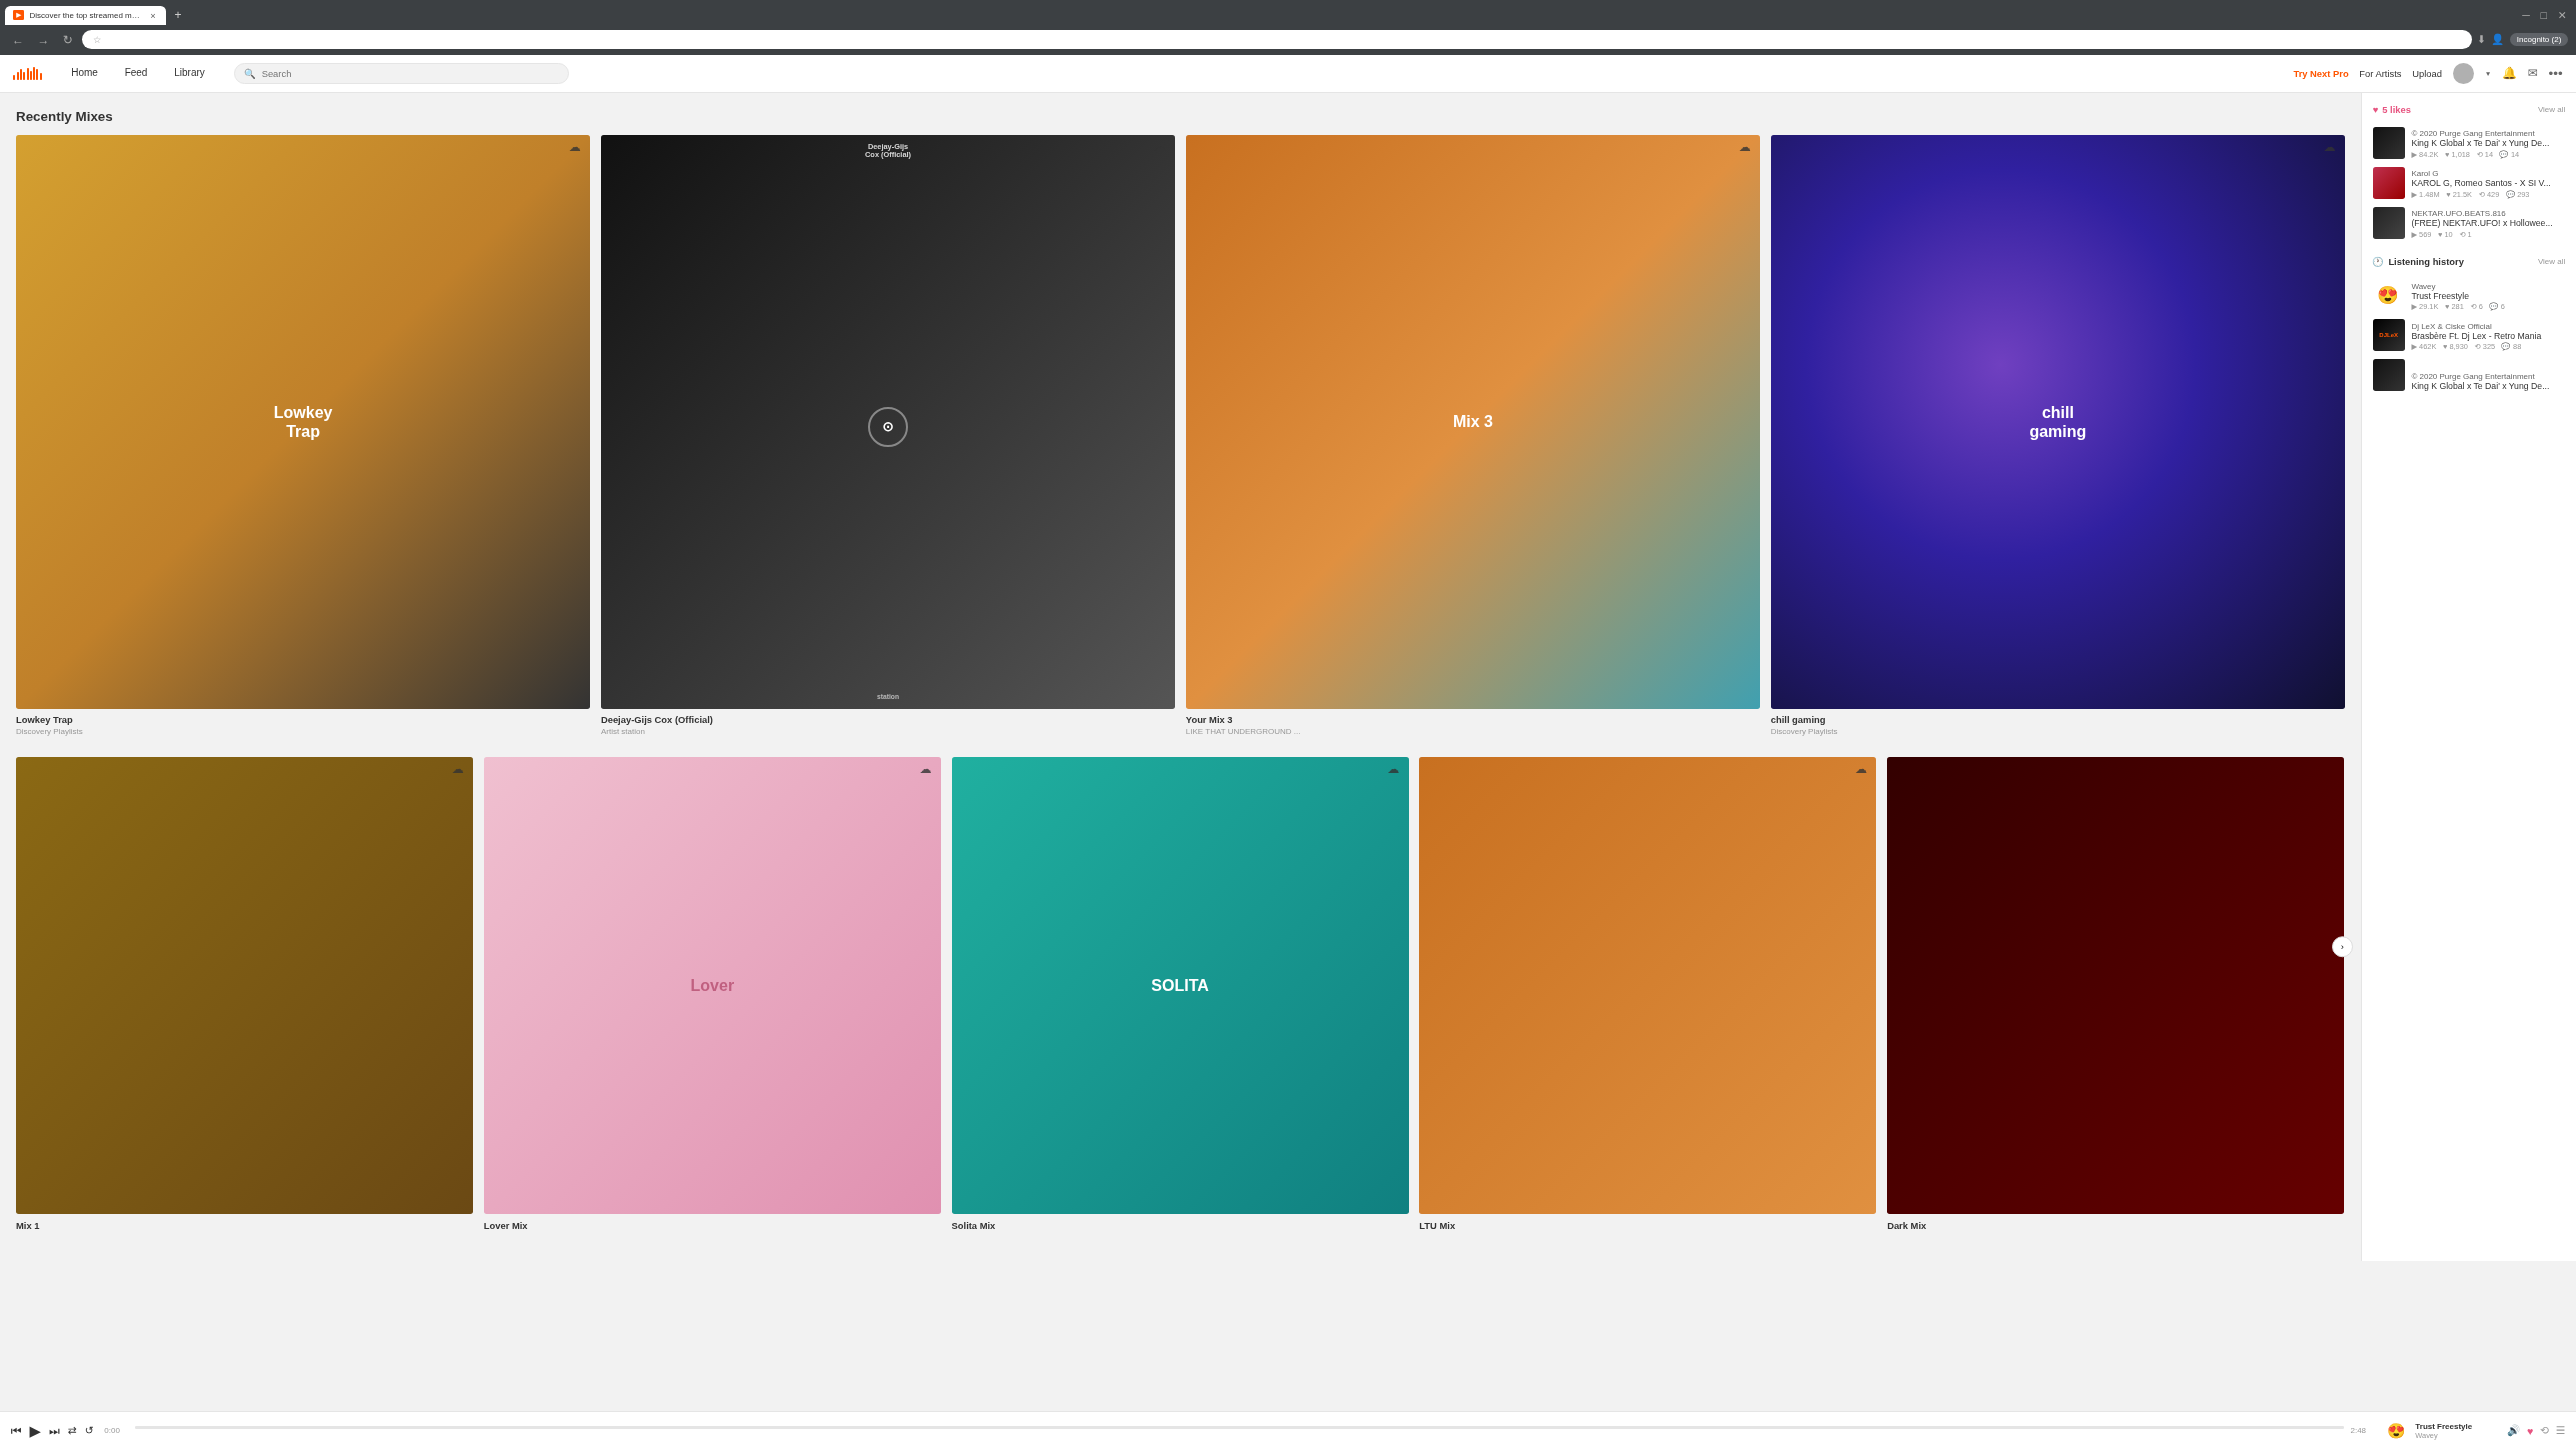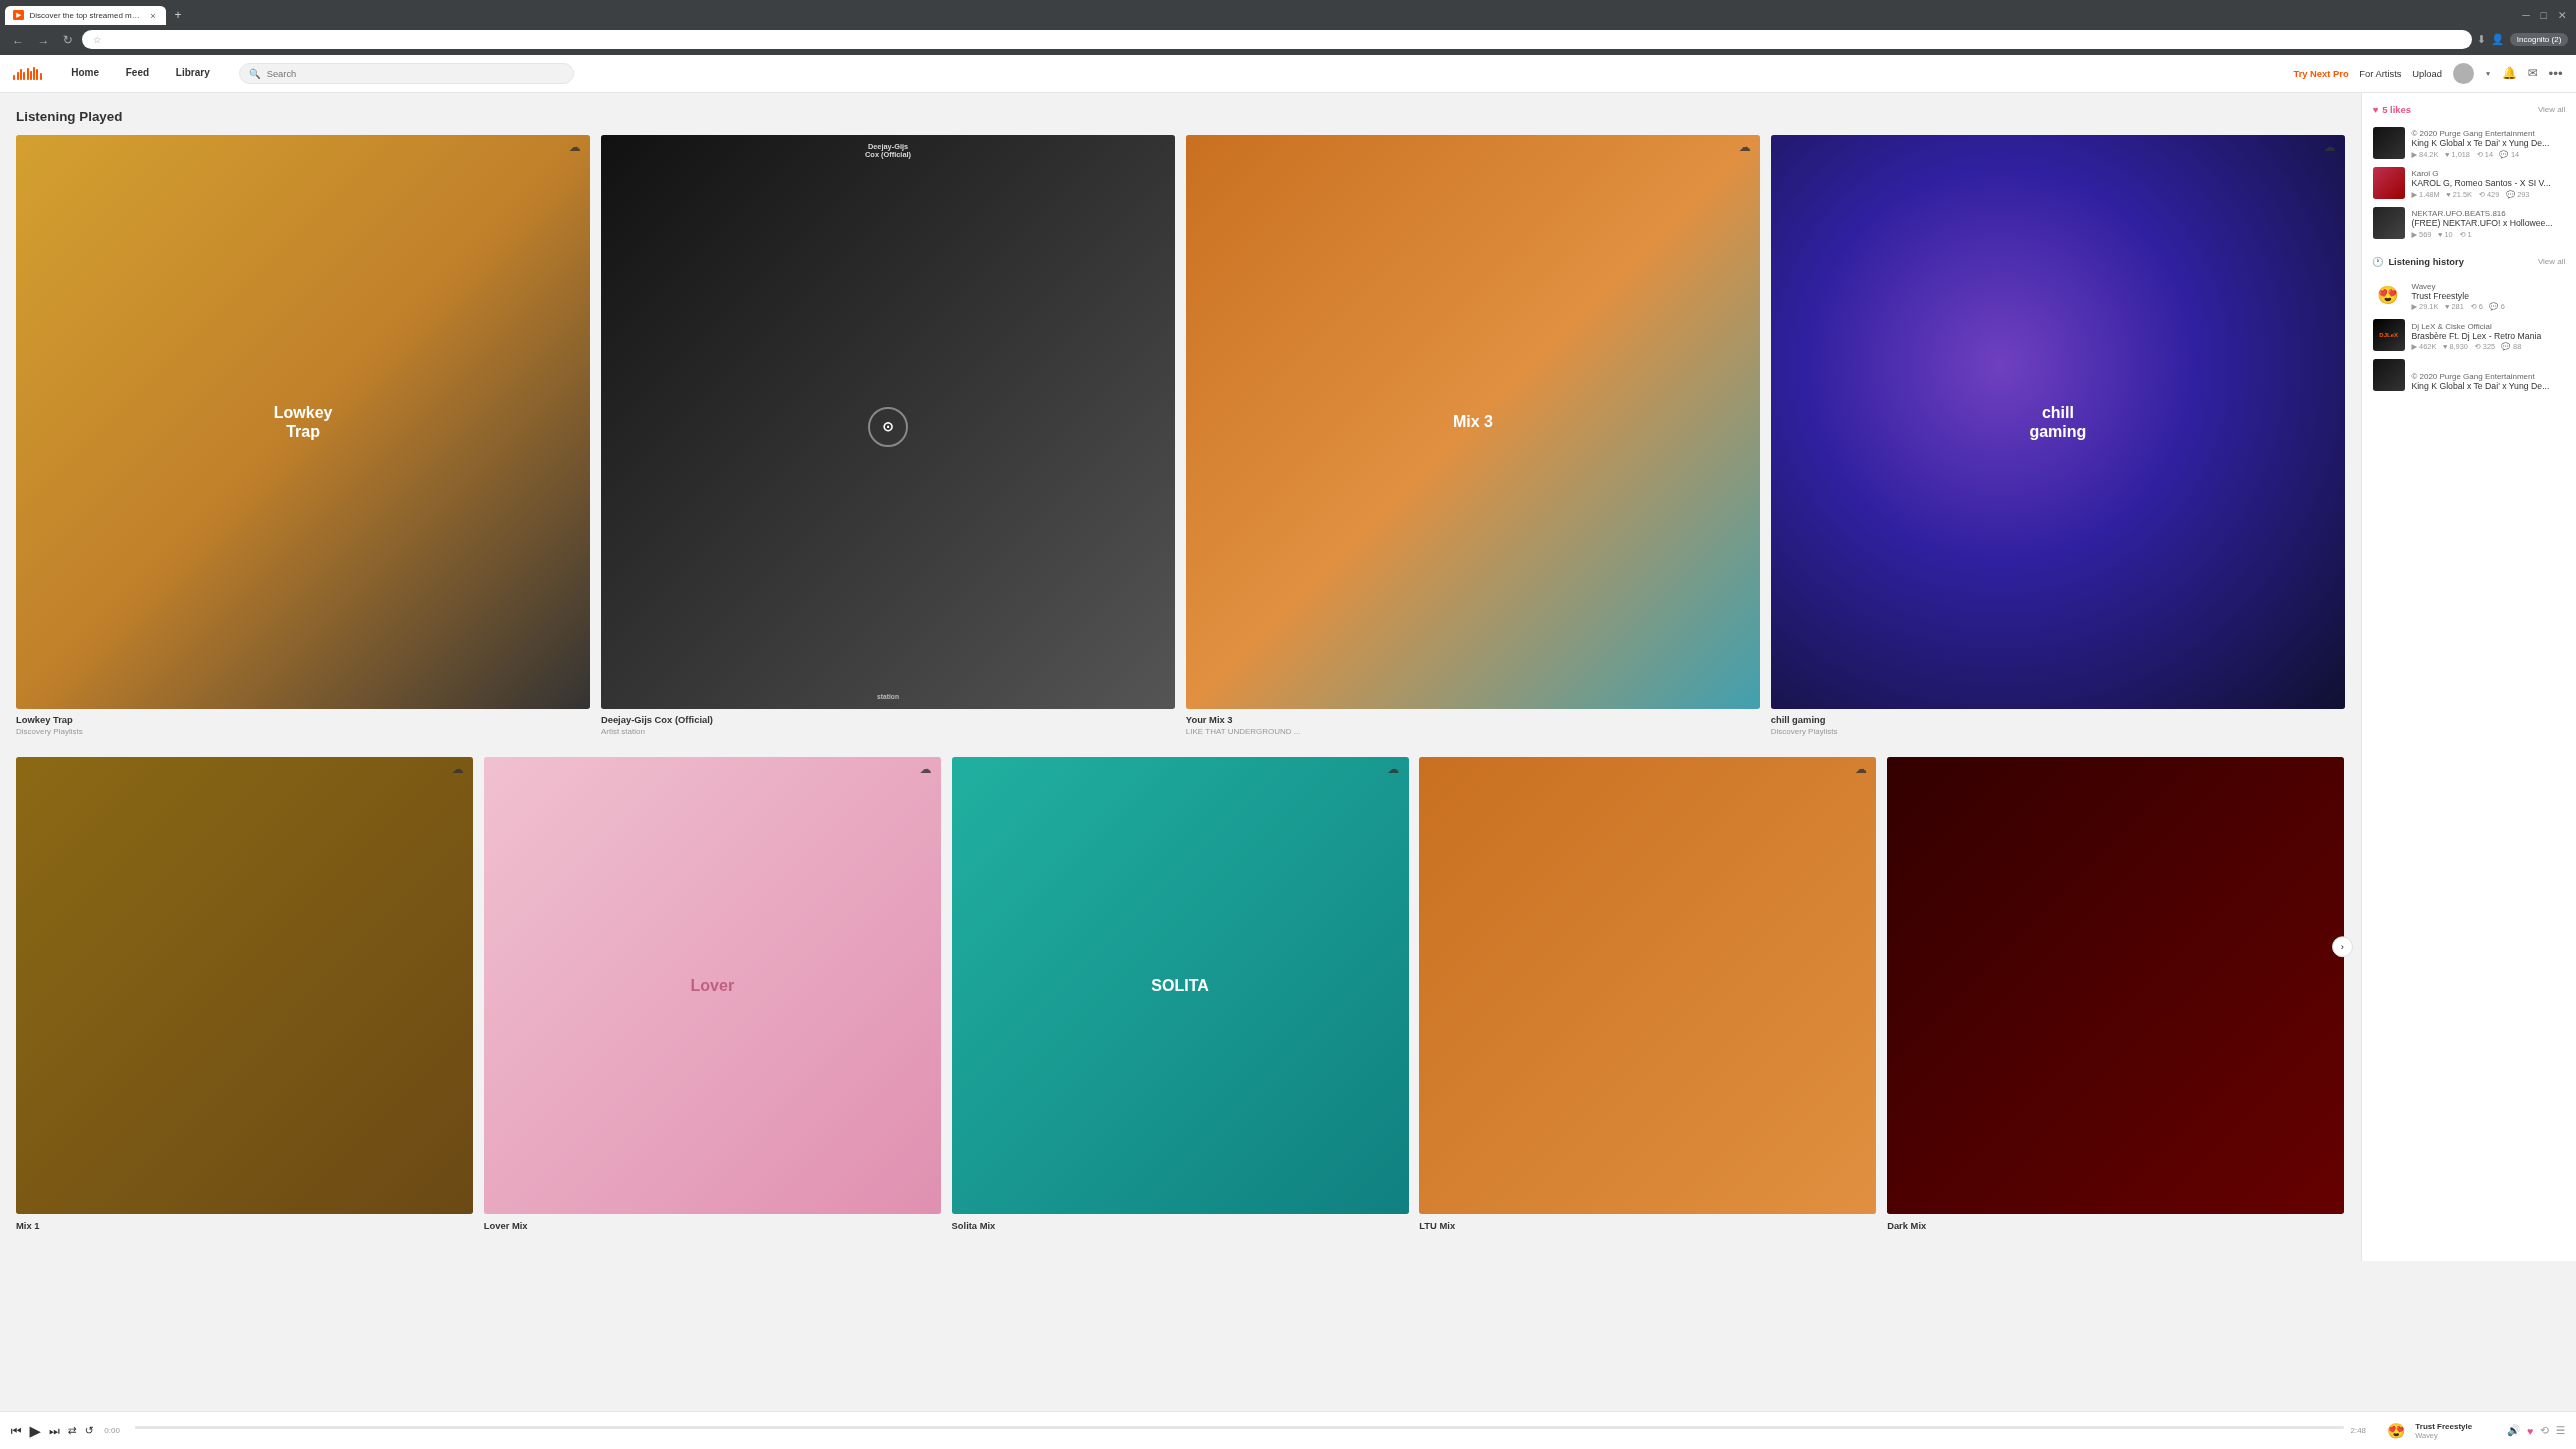--- a/index.html
+++ b/index.html
@@ -24,21 +24,21 @@
     .addr-icon { color: #aaa; cursor: pointer; font-size: 10.7px; }
     .incognito-btn { background: #5f6368; border: none; color: #fff; border-radius: 8px; padding: 2px 6.7px; font-size: 8px; cursor: pointer; display: flex; align-items: center; gap: 2.7px; }
 
     
     .sc-app { background: #f2f2f2; min-height: calc(100vh - 54px); }
 
     
     .sc-header { background: #fff; border-bottom: 0.7px solid #e5e5e5; padding: 0 13.4px; display: flex; align-items: center; height: 38px; gap: 16px; }
     .sc-logo { display: flex; align-items: center; gap: 5.4px; color: #f50; font-size: 14.8px; }
     .sc-nav { display: flex; gap: 0; }
-    .sc-nav-item { padding: 0 13.4px; height: 38px; display: flex; align-items: center; font-size: 10px; font-weight: 700; color: #333; cursor: pointer; border-bottom: 2px solid transparent; }
+    .sc-nav-item { padding: 0 13.4px; height: 38px; display: flex; align-items: center; font-size: 10px; font-weight: 400; color: #333; cursor: pointer; border-bottom: 2px solid transparent; }
     .sc-search { flex: 1; max-width: 335px; }
     .sc-search-wrap { display: flex; align-items: center; background: #f2f2f2; border: 0.7px solid #e5e5e5; border-radius: 13.4px; padding: 4px 9.4px; gap: 5.4px; }
     .sc-search-wrap input { border: none; background: none; outline: none; flex: 1; font-size: 9.4px; color: #333; }
     .sc-search-icon { color: #999; }
     .sc-header-actions { display: flex; align-items: center; gap: 10.7px; margin-left: auto; }
     .try-next-pro { color: #f50; font-weight: 600; font-size: 9.4px; cursor: pointer; }
     .for-artists { color: #333; font-size: 9.4px; cursor: pointer; }
     .upload-btn { color: #333; font-size: 9.4px; cursor: pointer; }
     .avatar { width: 21.5px; height: 21.5px; border-radius: 50%; background: #ccc; display: flex; align-items: center; justify-content: center; cursor: pointer; }
     .notif-icon { color: #666; font-size: 12px; cursor: pointer; }
@@ -189,21 +189,21 @@
       <span class="msg-icon">✉</span>
       <span class="more-icon">•••</span>
     </div>
   </div>
 
   <div class="sc-content">
 
     <div class="sc-main">
 
       <div class="sidebar-section">
-        <h2 class="section-title">Listening Played</h2>
+        <h2 class="section-title">Recently Mixes</h2>
         <div class="track-grid">
 
           <div class="track-card">
             <div class="track-thumb cover-lowkey">
               <div class="track-thumb-placeholder">Lowkey<br>Trap</div>
               <div class="sc-badge" style="font-size:12px;">☁</div>
             </div>
             <div class="track-name">Lowkey Trap</div>
             <div class="track-sub">Discovery Playlists</div>
           </div>

